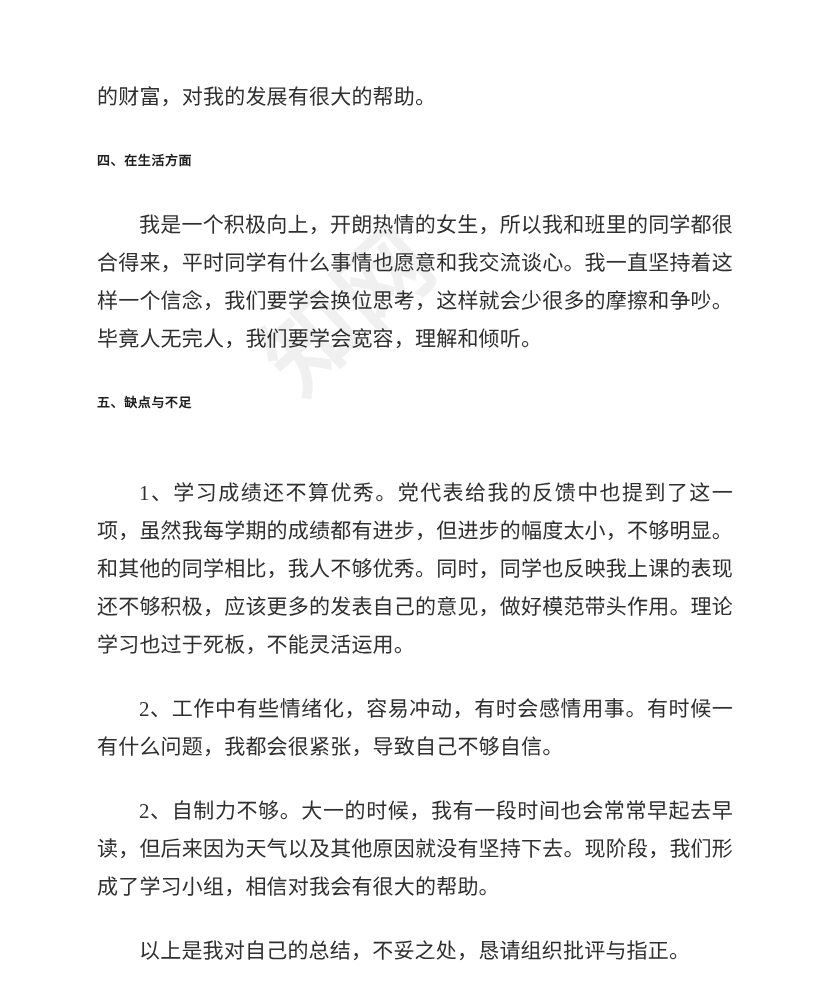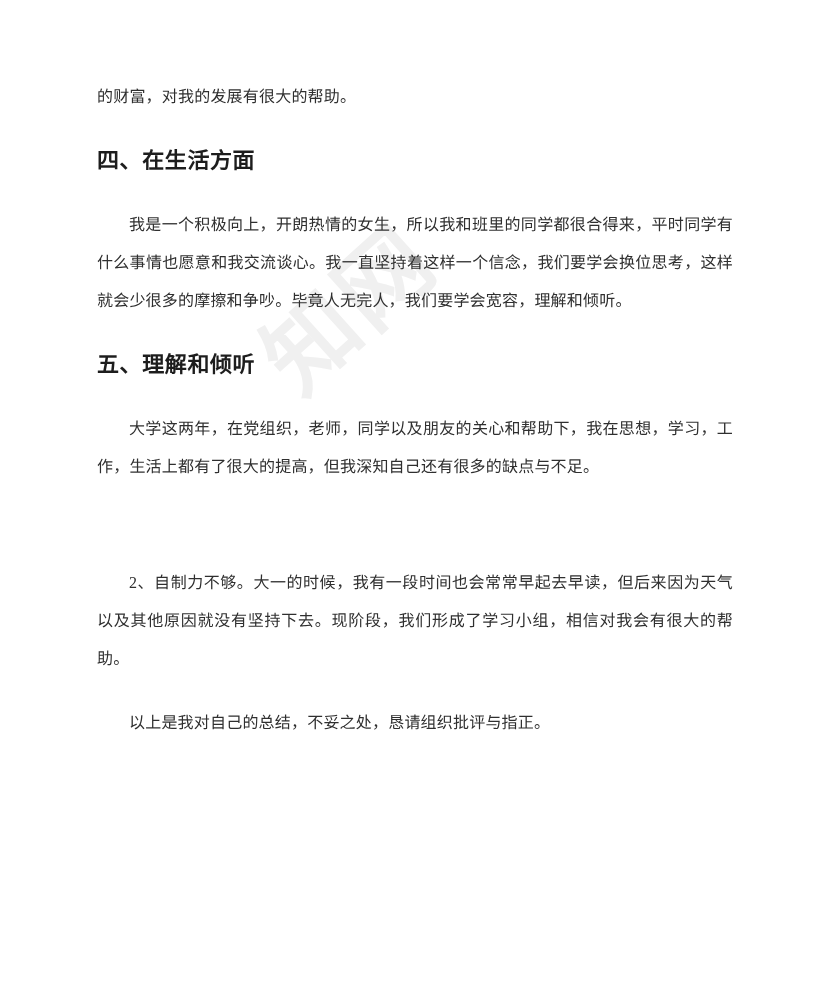--- a/index.html
+++ b/index.html
@@ -55,35 +55,35 @@
   #content {
     position: absolute;
     left: 97px;
     top: 78px;
     width: 636px;
     z-index: 1;
   }
 
   .para {
     margin: 0;
-    font-size: 16px;
+    font-size: 21px;
     line-height: 38px;
     color: #2f2f2f;
     text-align: justify;
     text-justify: inter-ideograph;
     letter-spacing: 0.2px;
   }
   .para.indent {
     text-indent: 2em;
     font-family: Liberation Serif, serif;
   }
 
   .heading {
     margin: 0;
-    font-size: 22px;
+    font-size: 13px;
     line-height: 38px;
     font-weight: 700;
     color: #1d1d1d;
     letter-spacing: 0.6px;
     text-align: left;
   }
   .gap-md { height: 26px; }
 </style>
 </head>
 <body>
@@ -101,31 +101,32 @@
     <div class="gap-md"></div>
 
     <h2 class="heading">四、在生活方面</h2>
 
     <div class="gap-md"></div>
 
     <p class="para indent">我是一个积极向上，开朗热情的女生，所以我和班里的同学都很合得来，平时同学有什么事情也愿意和我交流谈心。我一直坚持着这样一个信念，我们要学会换位思考，这样就会少很多的摩擦和争吵。毕竟人无完人，我们要学会宽容，理解和倾听。</p>
 
     <div class="gap-md"></div>
 
-    <h2 class="heading">五、理解和倾听</h2>
-
-    <div class="gap-md"></div>
-
-    <p class="para indent">大学这两年，在党组织，老师，同学以及朋友的关心和帮助下，我在思想，学习，工作，生活上都有了很大的提高，但我深知自己还有很多的缺点与不足。</p>
+    <h2 class="heading">五、缺点与不足</h2>
 
     <div class="gap-md"></div>
 
 
     <div class="gap-md"></div>
 
+    <p class="para indent">1、学习成绩还不算优秀。党代表给我的反馈中也提到了这一项，虽然我每学期的成绩都有进步，但进步的幅度太小，不够明显。和其他的同学相比，我人不够优秀。同时，同学也反映我上课的表现还不够积极，应该更多的发表自己的意见，做好模范带头作用。理论学习也过于死板，不能灵活运用。</p>
+
+    <div class="gap-md"></div>
+
+    <p class="para indent">2、工作中有些情绪化，容易冲动，有时会感情用事。有时候一有什么问题，我都会很紧张，导致自己不够自信。</p>
 
     <div class="gap-md"></div>
 
     <p class="para indent">2、自制力不够。大一的时候，我有一段时间也会常常早起去早读，但后来因为天气以及其他原因就没有坚持下去。现阶段，我们形成了学习小组，相信对我会有很大的帮助。</p>
 
     <div class="gap-md"></div>
 
     <p class="para indent">以上是我对自己的总结，不妥之处，恳请组织批评与指正。</p>
 
   </div>

